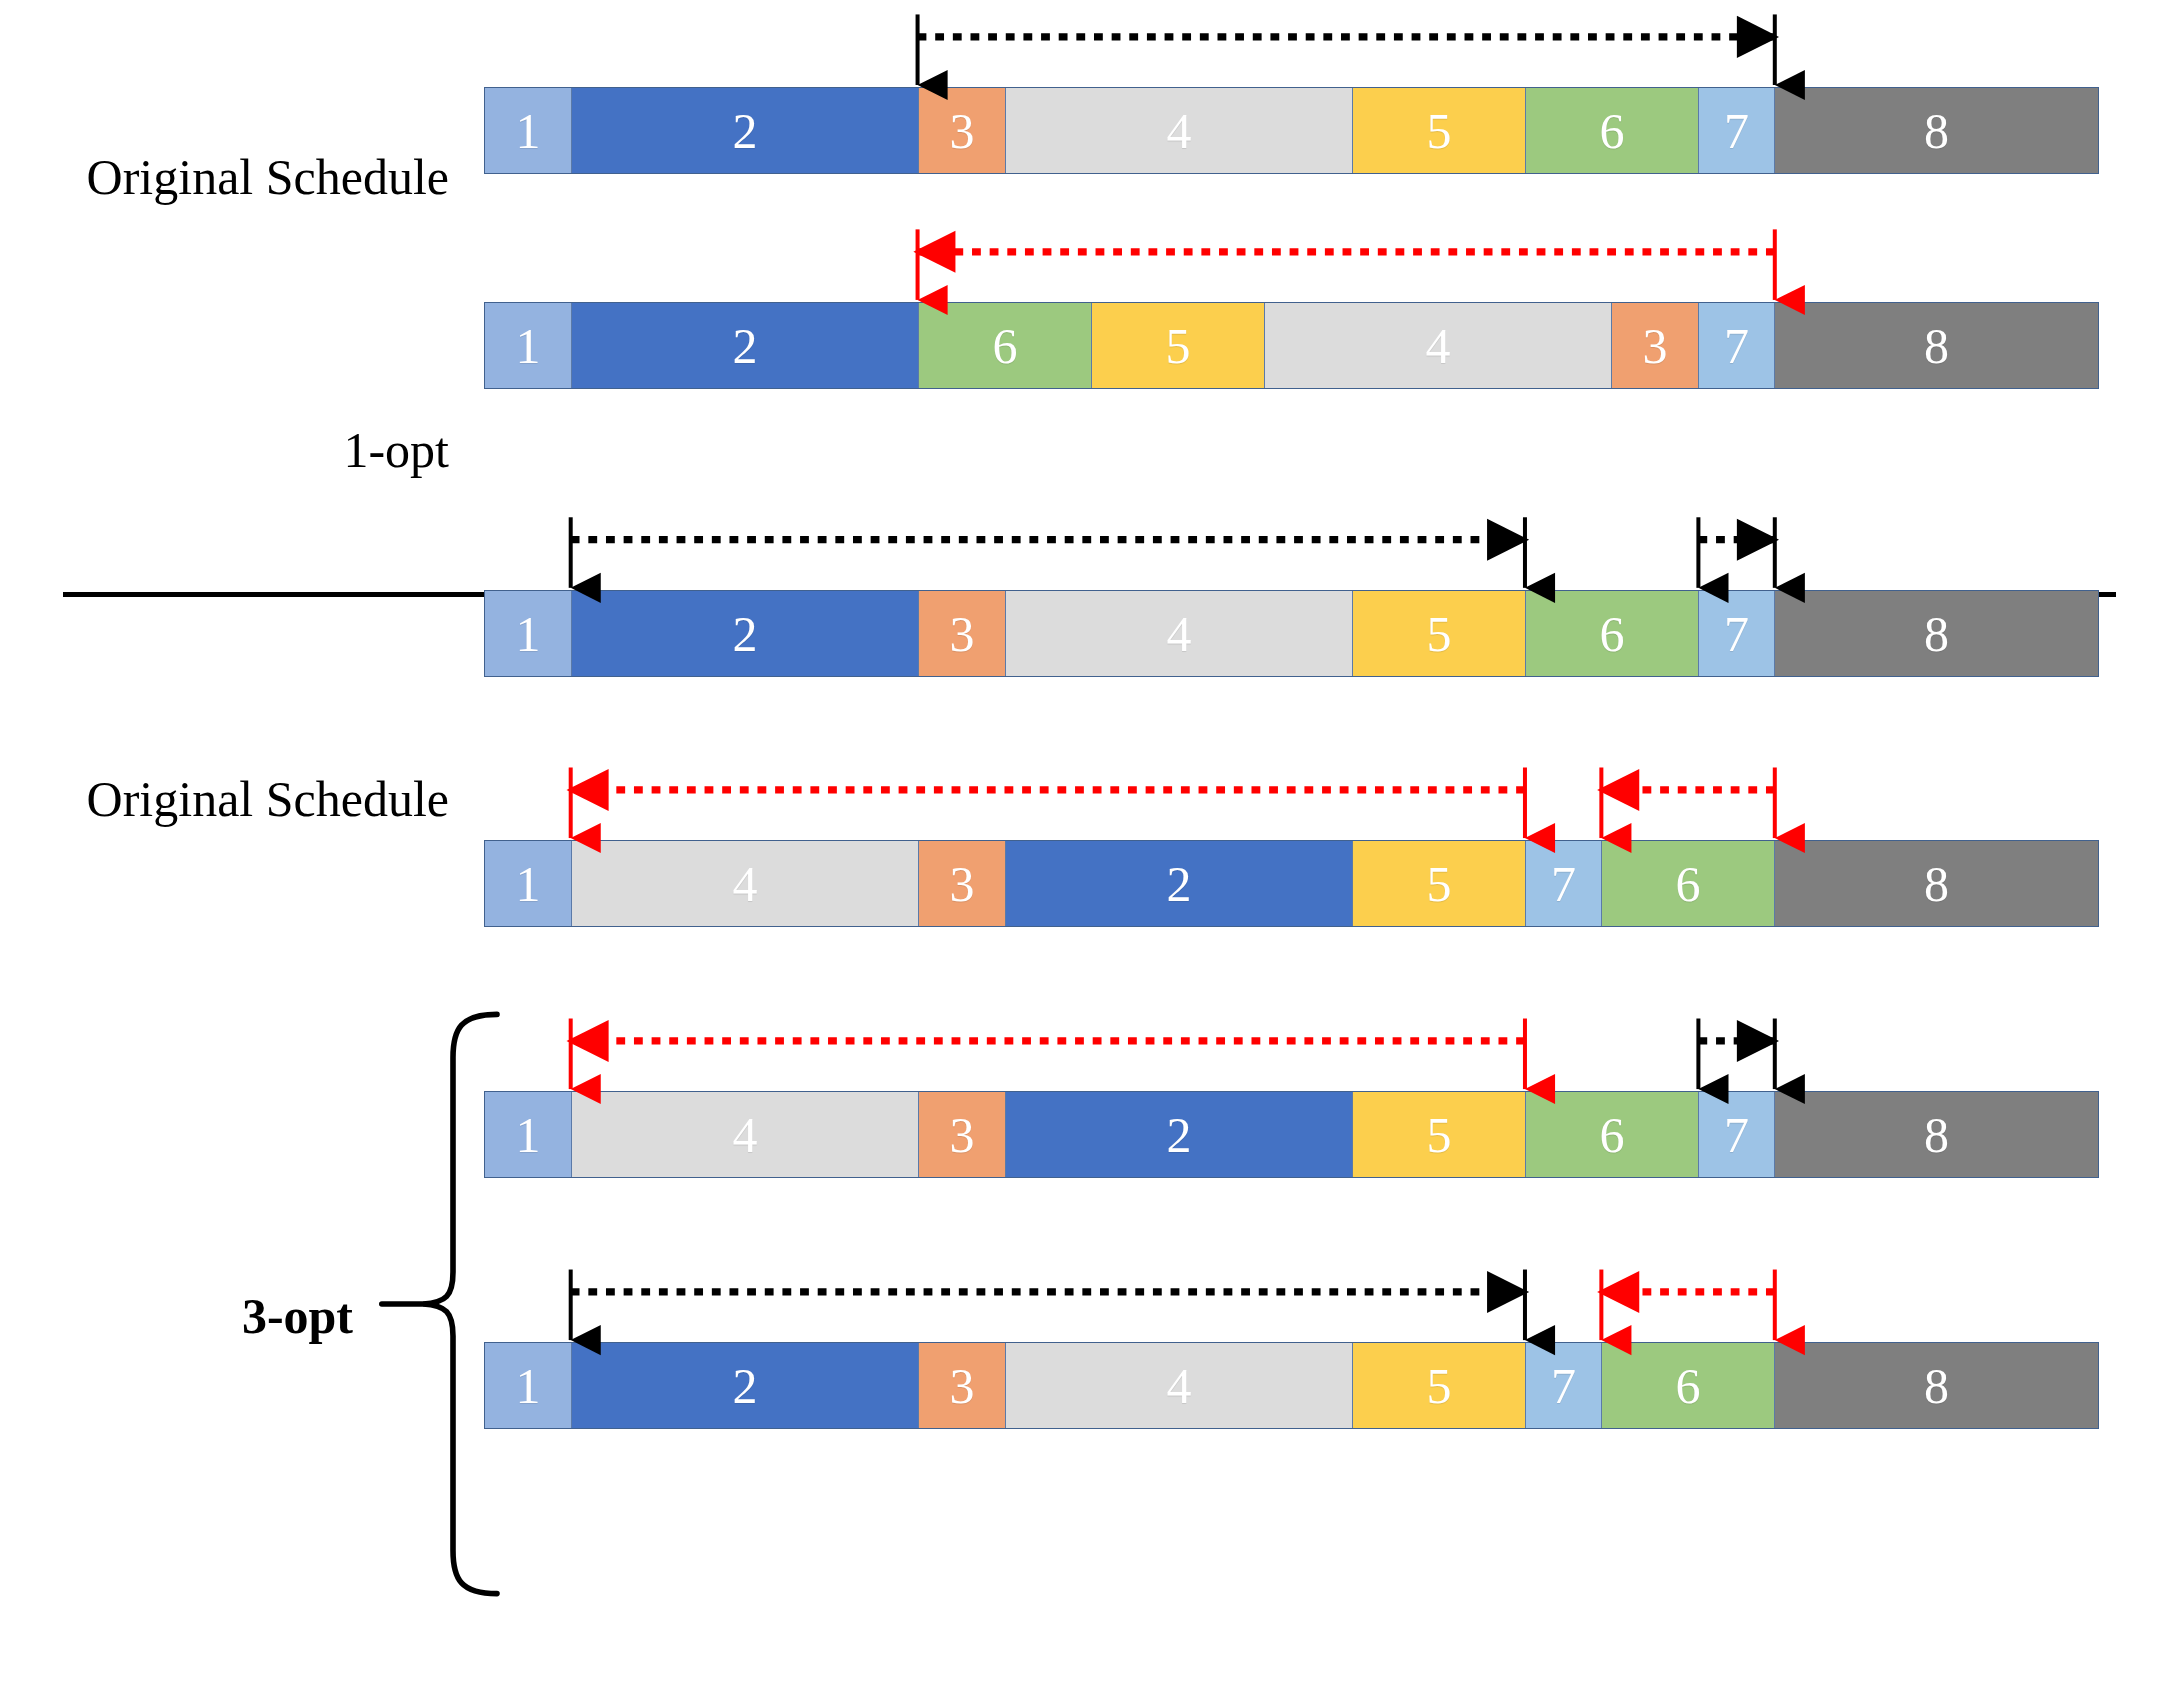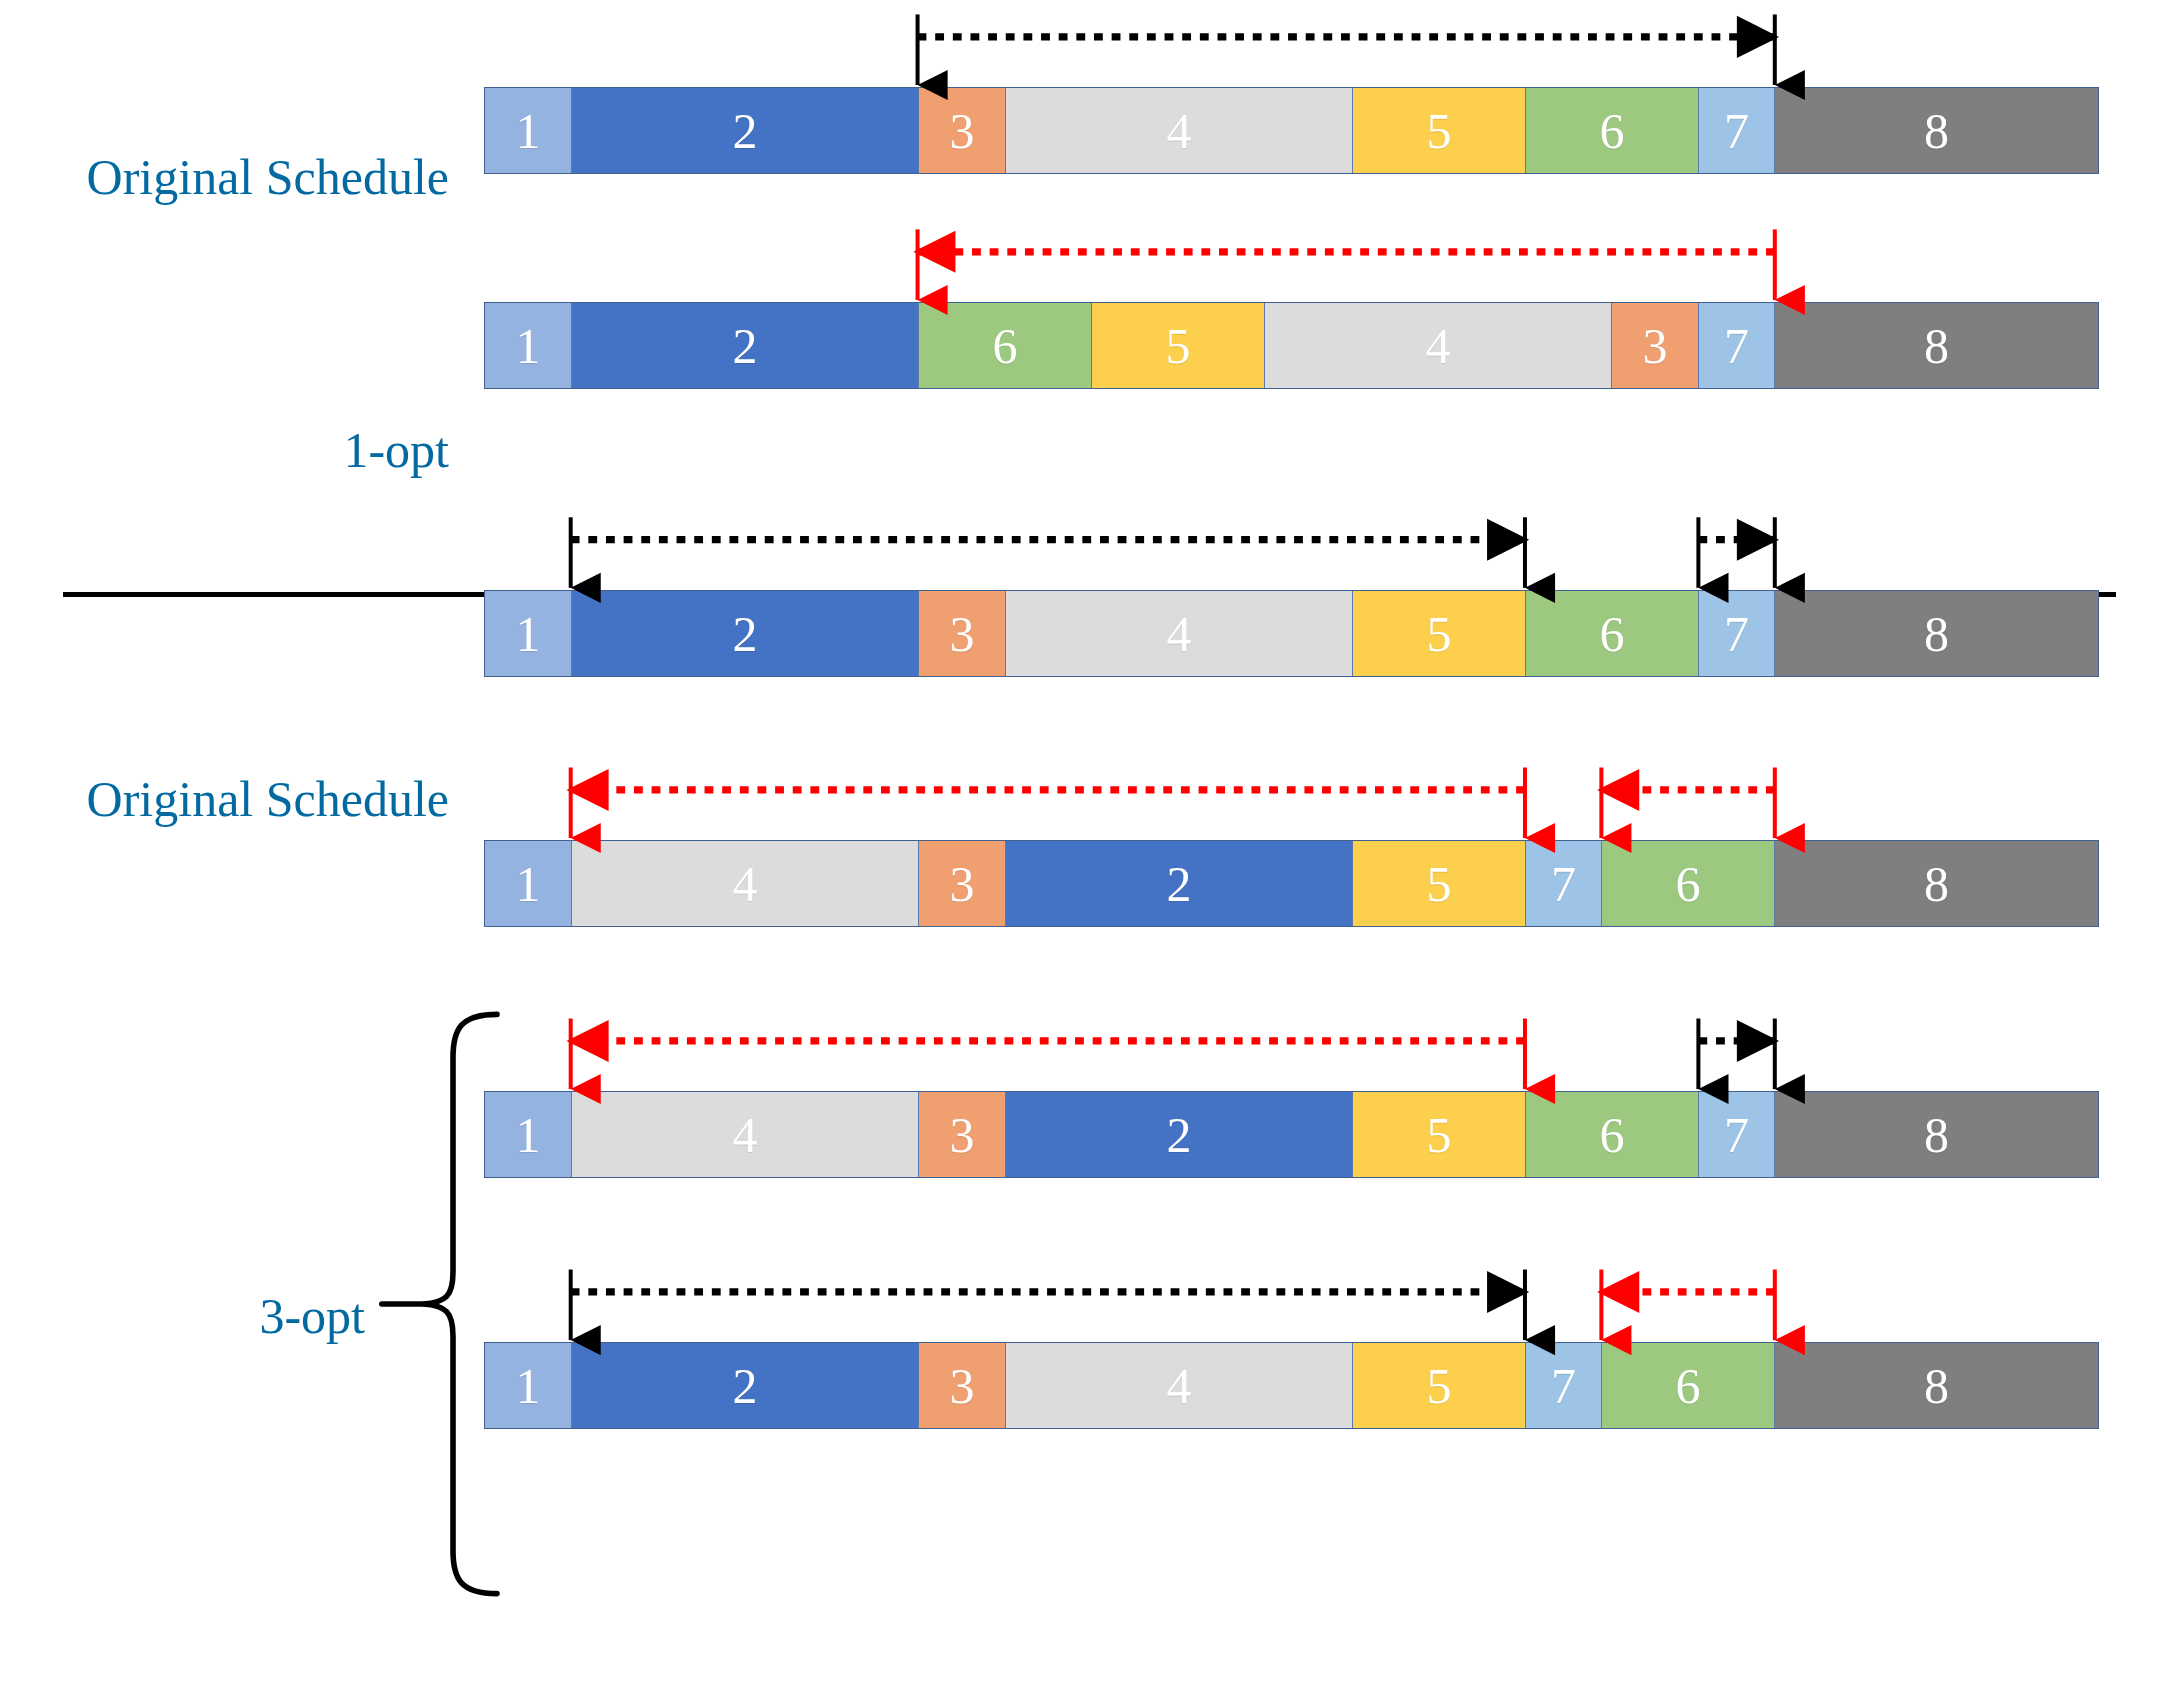--- a/index.html
+++ b/index.html
@@ -15,21 +15,21 @@
     height:1705px;
     background:#ffffff;
     overflow:hidden;
   }
 
   
   .row-label{
     position:absolute;
     font-size:50px;
     line-height:1;
-    color:#0369a1;
+    color:#000000;
     white-space:nowrap;
     text-align:right;
     font-family:"Liberation Serif","DejaVu Serif",serif;
   }
 
   
   .bar{
     position:absolute;
     display:flex;
     box-sizing:border-box;
@@ -81,21 +81,21 @@
 <body>
 
 <div id="page">
 
   <div class="row-label" style="left:48px; top:152px; width:401px;">Original Schedule</div>
 
   <div class="row-label" style="left:48px; top:425px; width:401px;">1-opt</div>
 
   <div class="row-label" style="left:32px; top:774px; width:417px;">Original Schedule</div>
 
-  <div class="row-label" style="left:60px; top:1291px; width:305px;">3-opt</div>
+  <div class="row-label" style="left:48px; top:1291px; width:305px;font-weight:bold;">3-opt</div>
 
   <div class="divider" style="left:63px; top:592px; width:2053px;"></div>
 
   <div id="bars">
       <div class="bar" style="left: 484px; top: 87px; width: 1615px; height: 87px;">
         <div class="seg" style="width: 87px; background: rgb(148, 179, 224);">
           <span class="seg-label">1</span>
         </div>
         <div class="seg" style="width: 347px; background: rgb(68, 114, 196);">
           <span class="seg-label">2</span>

